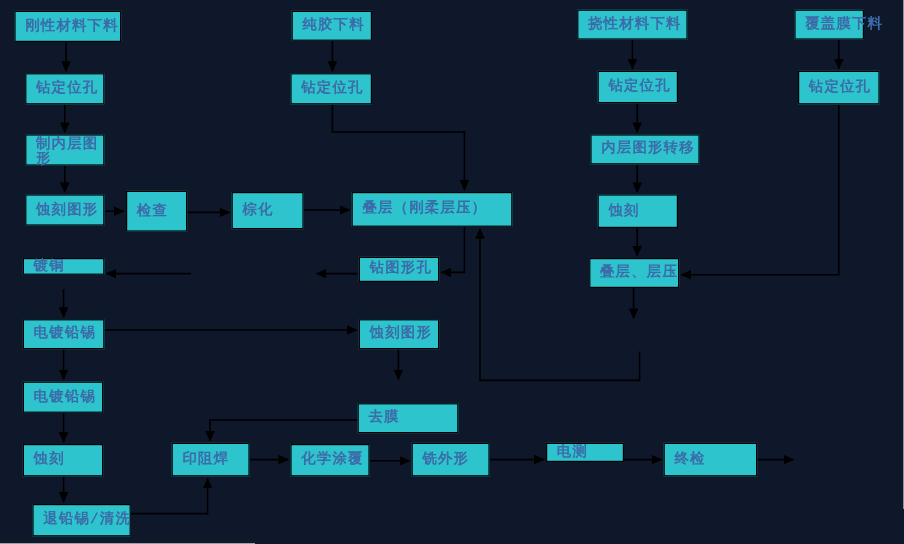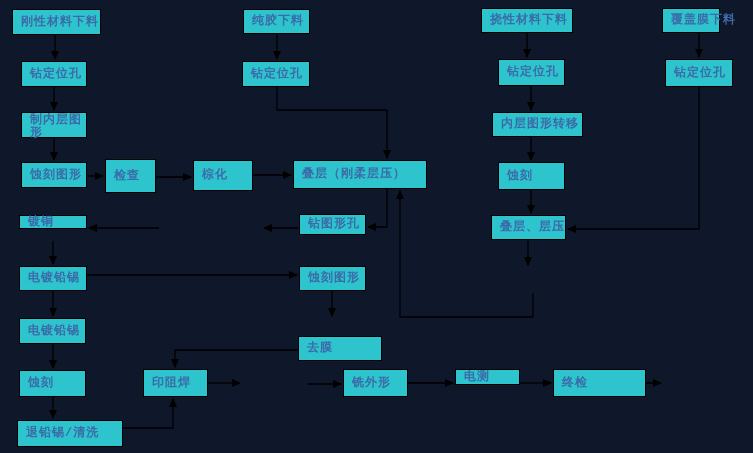--- a/index.html
+++ b/index.html
@@ -99,21 +99,21 @@
     </div>
   <div class="node" style="left:19px;top:266px;width:68px;height:25px">
       <span>电镀铅锡</span>
     </div>
   <div class="node" style="left:19px;top:318px;width:67px;height:26px">
       <span>电镀铅锡</span>
     </div>
   <div class="node" style="left:19px;top:370px;width:67px;height:27px">
       <span>蚀刻</span>
     </div>
-  <div class="node" style="left:17px;top:420px;width:106px;height:27px">
+  <div class="node" style="left:27px;top:420px;width:82px;height:27px">
       <span>退铅锡/清洗</span>
     </div>
   <div class="node" style="left:243px;top:9px;width:67px;height:25px">
       <span>纯胶下料</span>
     </div>
   <div class="node" style="left:242px;top:61px;width:68px;height:26px">
       <span>钻定位孔</span>
     </div>
   <div class="node" style="left:293px;top:160px;width:134px;height:29px">
       <span>叠层（刚柔层压）</span>
@@ -123,27 +123,30 @@
     </div>
   <div class="node" style="left:299px;top:266px;width:67px;height:25px">
       <span>蚀刻图形</span>
     </div>
   <div class="node" style="left:298px;top:336px;width:84px;height:25px">
       <span>去膜</span>
     </div>
   <div class="node" style="left:143px;top:369px;width:65px;height:28px">
       <span>印阻焊</span>
     </div>
+  <div class="node" style="left:242px;top:370px;width:66px;height:27px">
+      <span>化学涂覆</span>
+    </div>
   <div class="node" style="left:343px;top:369px;width:65px;height:28px">
       <span>铣外形</span>
     </div>
   <div class="node" style="left:455px;top:369px;width:65px;height:16px">
       <span>电测</span>
     </div>
-  <div class="node" style="left:553px;top:369px;width:93px;height:28px">
+  <div class="node" style="left:553px;top:369px;width:78px;height:28px">
       <span>终检</span>
     </div>
   <div class="node" style="left:481px;top:8px;width:92px;height:25px">
       <span>挠性材料下料</span>
     </div>
   <div class="node" style="left:498px;top:59px;width:67px;height:27px">
       <span>钻定位孔</span>
     </div>
   <div class="node" style="left:492px;top:112px;width:91px;height:25px">
       <span>内层图形转移</span>

